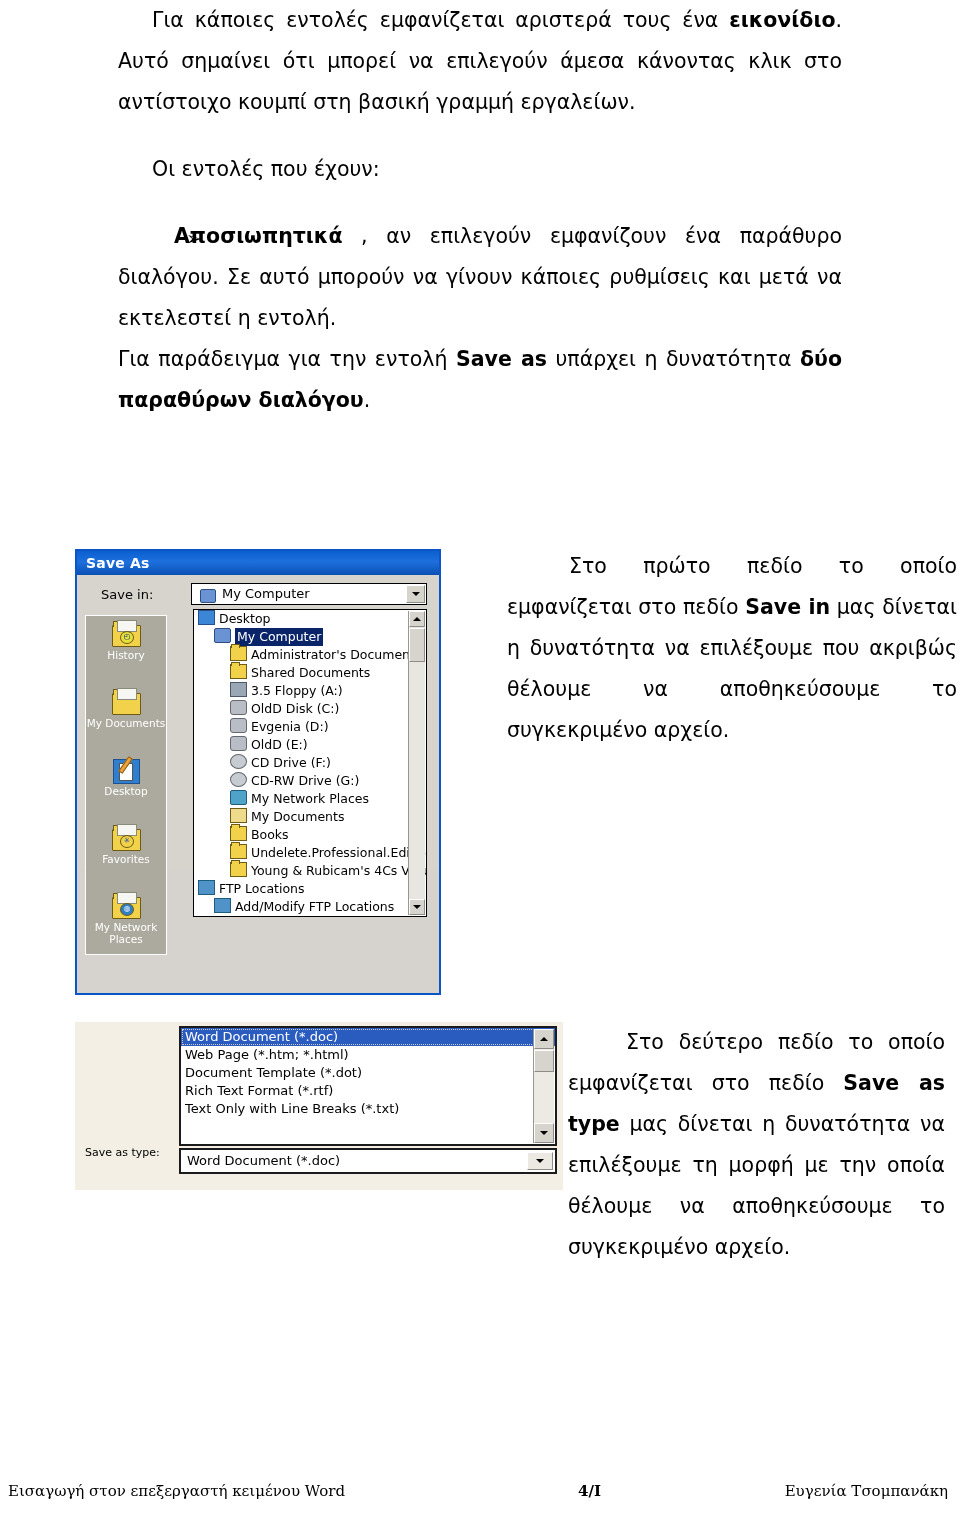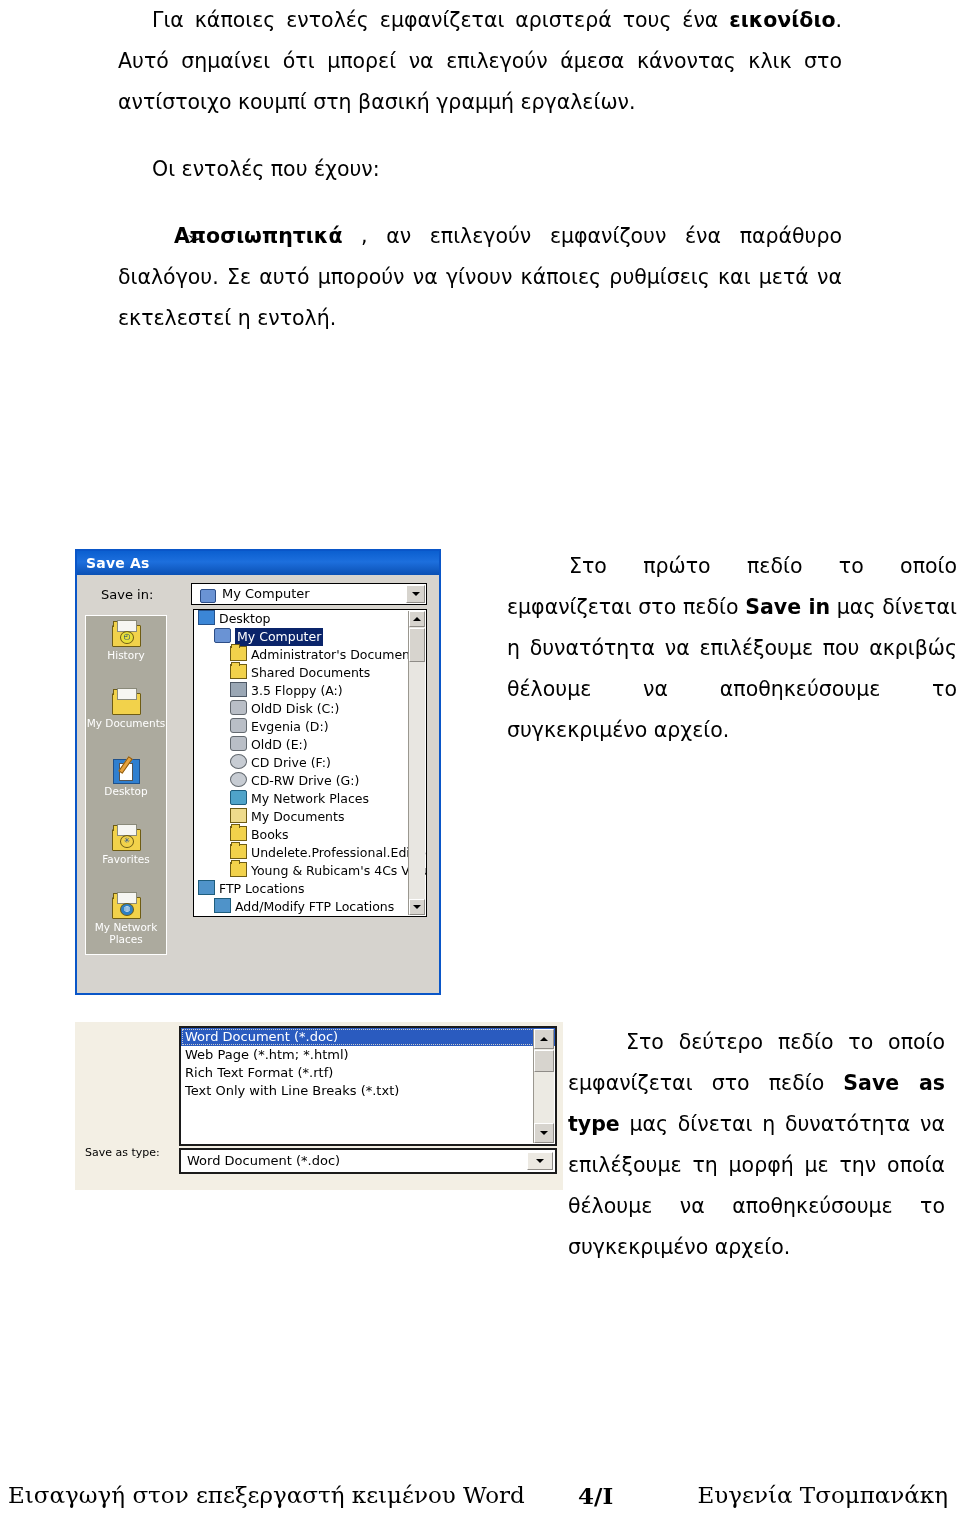--- a/index.html
+++ b/index.html
@@ -413,21 +413,21 @@
   }
 
   
   .footer {
     position: absolute;
     left: 0;
     top: 1482px;
     width: 960px;
     height: 30px;
     font-family: "DejaVu Serif", serif;
-    font-size: 23px;
+    font-size: 15px;
   }
   .footer-left  { position:absolute; left: 8px;  top: 0; }
   .footer-mid   { position:absolute; left: 578px; top: 0; font-weight: bold; }
   .footer-right { position:absolute; right: 12px; top: 0; margin-left: 41px; }
 </style>
 </head>
 <body>
 
 <div class="doc">
 
@@ -440,20 +440,23 @@
   <p class="body indent">
     <span>Οι εντολές που έχουν:</span>
   </p>
 
   <div class="spacer-sm"></div>
 
   <p class="body bullet-par" style="text-indent:56px">
     <span class="bullet-glyph" style="left:12px">➢</span><span class="b">Αποσιωπητικά</span><span> , αν επιλεγούν εμφανίζουν ένα παράθυρο διαλόγου. Σε αυτό μπορούν να γίνουν κάποιες ρυθμίσεις και μετά να εκτελεστεί η εντολή.</span>
   </p>
 
+  <p class="body">
+    <span>Για παράδειγμα για την εντολή </span><span class="b">Save as</span><span> υπάρχει η δυνατότητα </span><span class="b">δύο παραθύρων διαλόγου</span><span>.</span>
+  </p>
 
 </div>
 
 <div class="shot" id="saveas-shot">
   <div class="dlg">
 
     <div class="dlg-title">
       <span>Save As</span>
     </div>
 
@@ -556,20 +559,21 @@
 
 <div class="shot" id="savetype-shot">
 
   <div class="st-label">
     <span>Save as type:</span>
   </div>
 
   <div class="st-list">
     <div class="st-item sel"><span>Word Document (*.doc)</span></div>
     <div class="st-item"><span>Web Page (*.htm; *.html)</span></div>
+    <div class="st-item"><span>Document Template (*.dot)</span></div>
     <div class="st-item"><span>Rich Text Format (*.rtf)</span></div>
     <div class="st-item"><span>Text Only with Line Breaks (*.txt)</span></div>
 
     <div class="vscroll" style="width:20px;background:#eceae3;">
       <span class="sb-btn top" style="width:20px;height:20px;">
           <span class="tri-up"></span>
         </span>
       <span class="sb-thumb" style="width:20px;top:21px;height:22px;"></span>
       <span class="sb-btn bot" style="width:20px;height:20px;">
           <span class="tri-down"></span>

